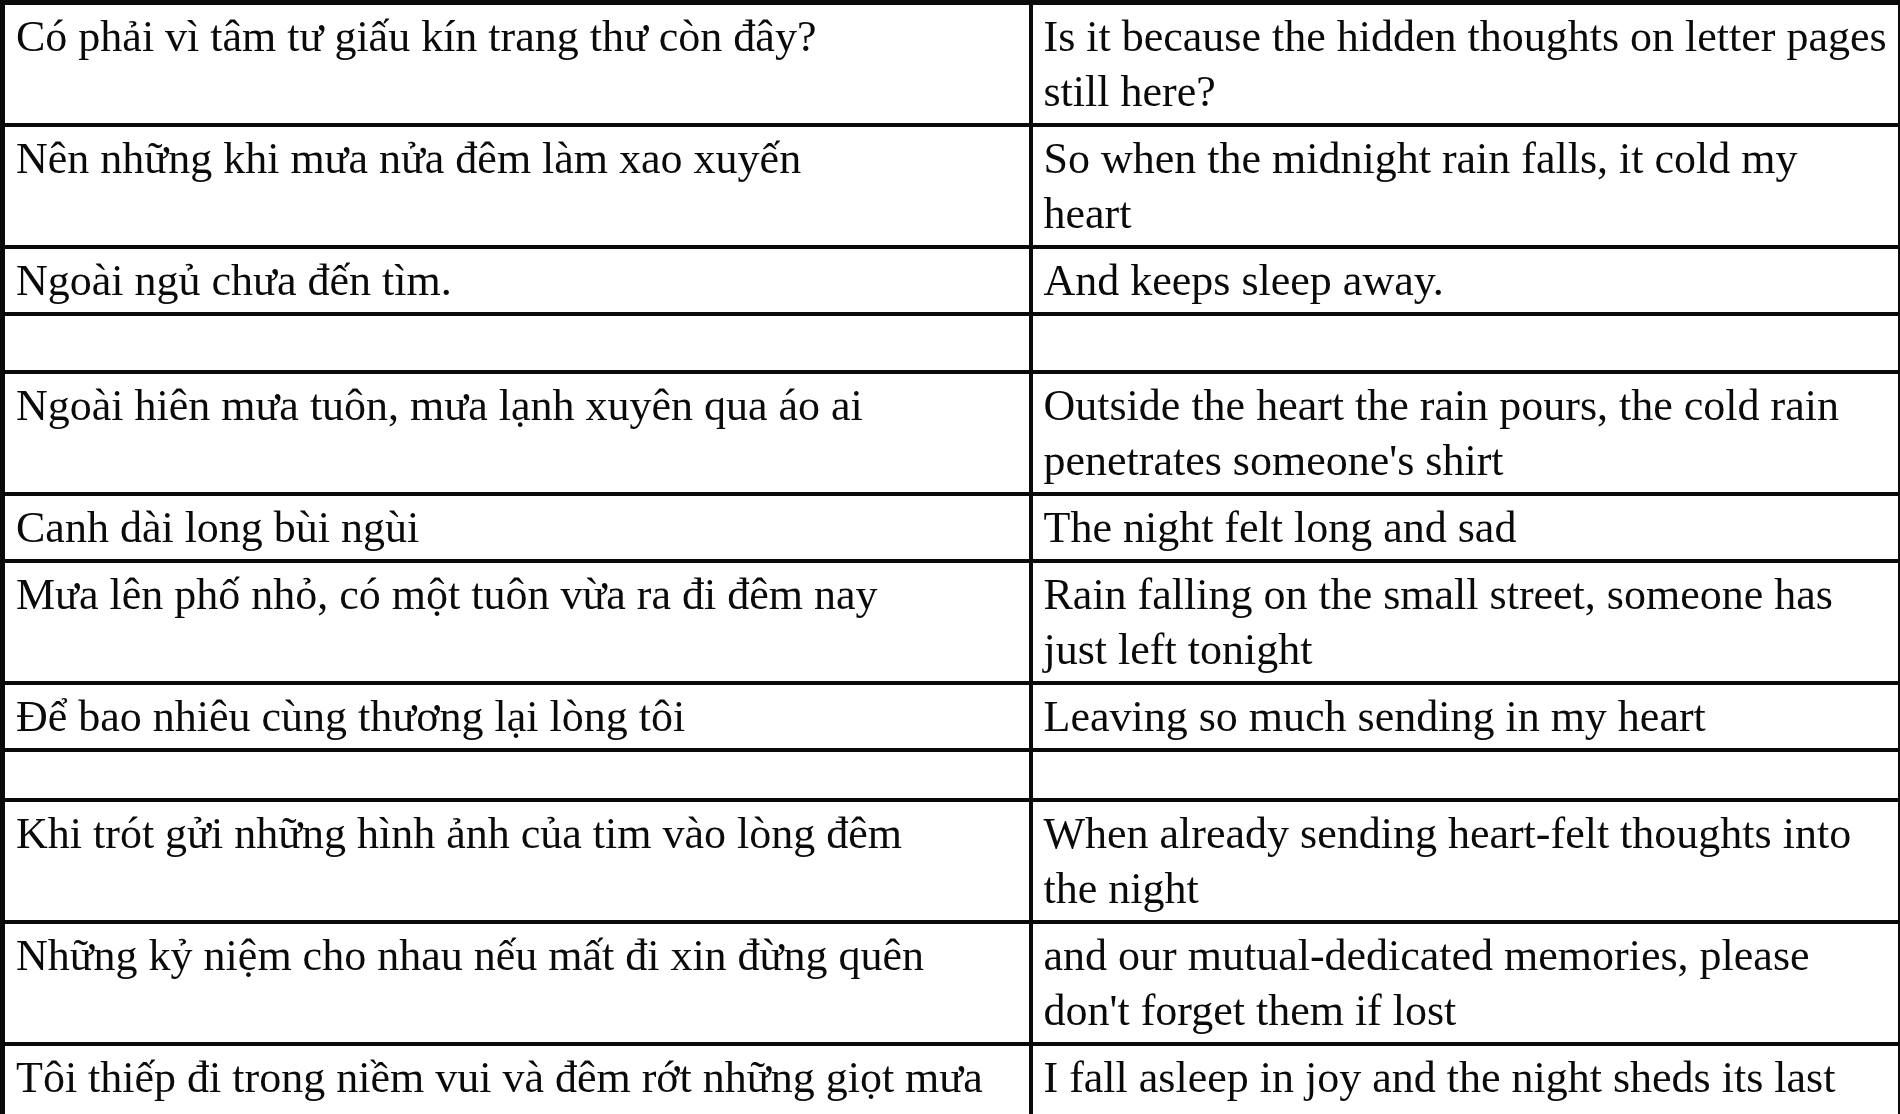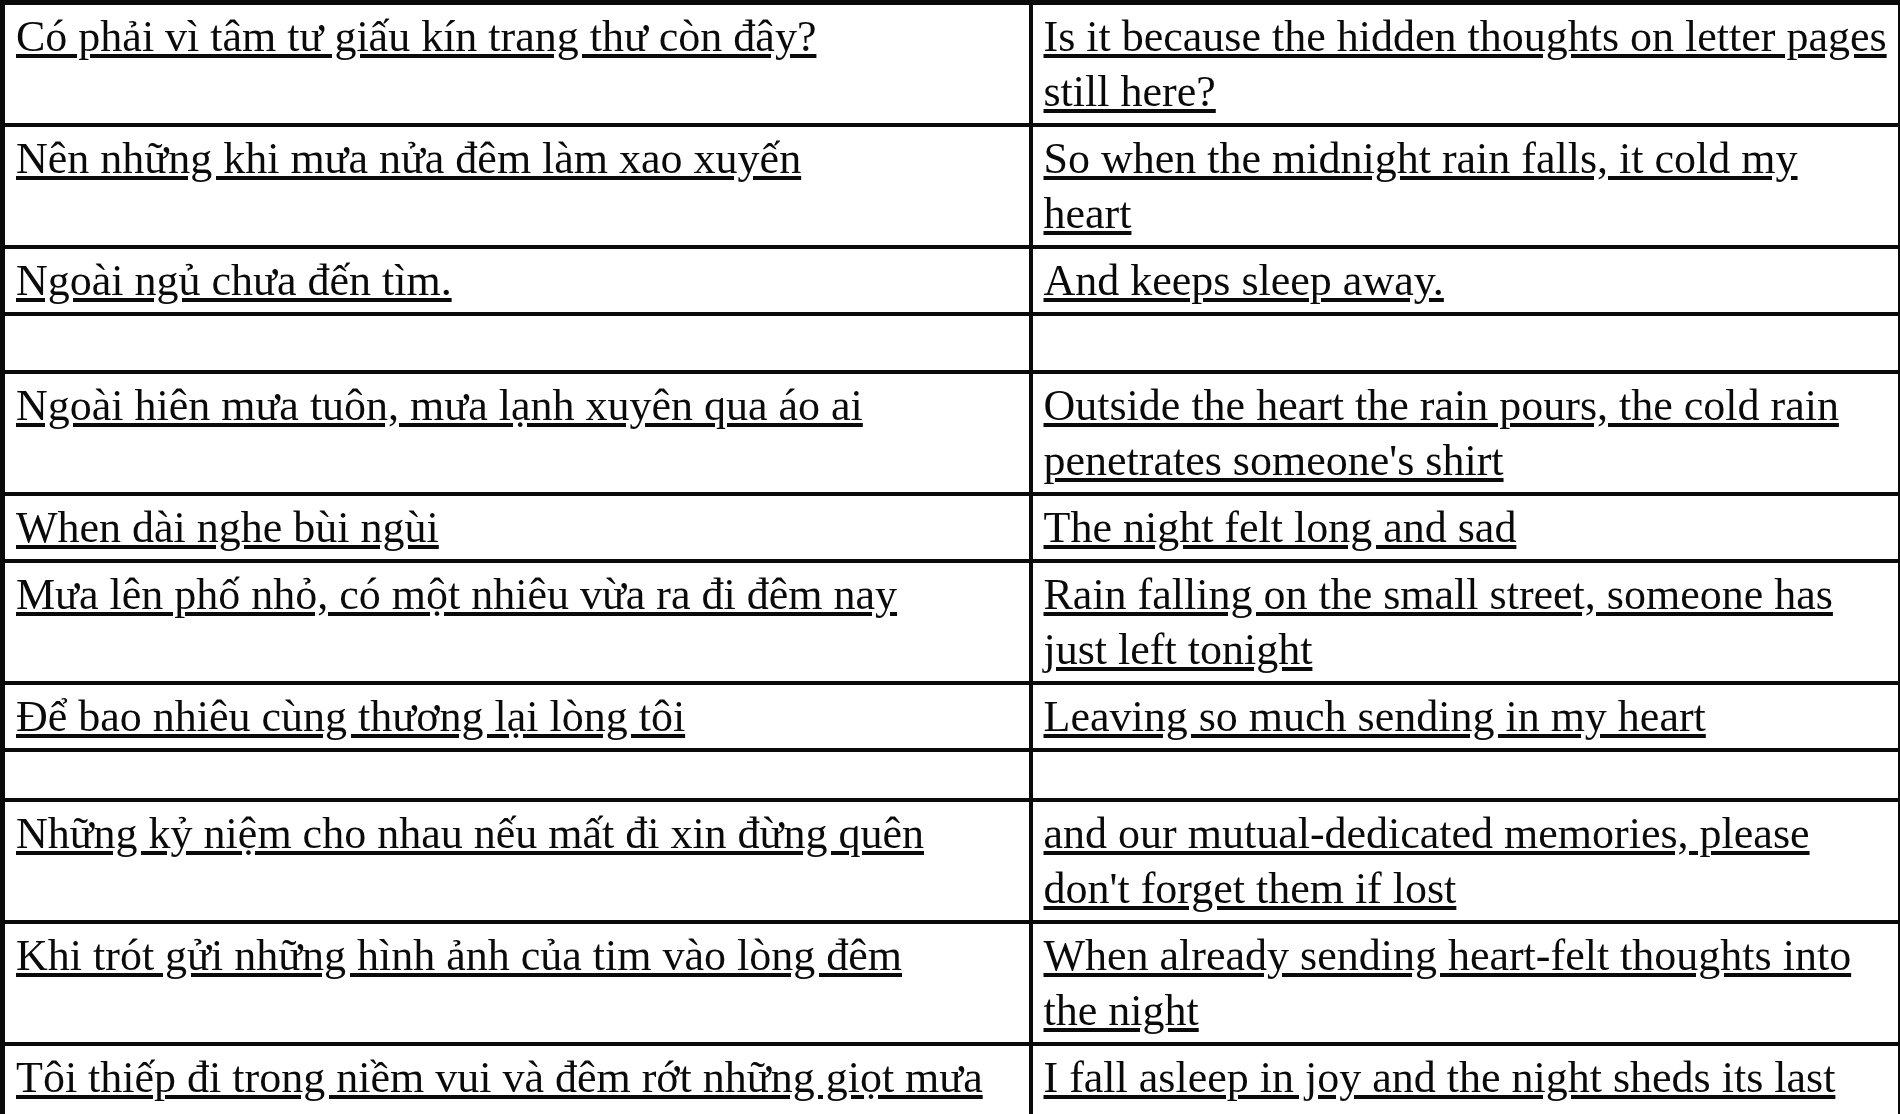--- a/index.html
+++ b/index.html
@@ -25,21 +25,20 @@
     color: #0a0a0a;
   }
   table.lyrics-table col.col-vi { width: 1028px; }
   table.lyrics-table col.col-en { width: 870px; }
   table.lyrics-table td {
     border: 4px solid #0a0a0a;
     vertical-align: top;
     padding: 4px 6px 4px 11px;
     overflow: hidden;
     word-wrap: break-word;
-    text-decoration: underline;
   }
   
   tr:nth-child(1)  { height: 106px; }
   tr:nth-child(2)  { height: 66px;  }
   tr:nth-child(3)  { height: 58px;  }
   tr:nth-child(4)  { height: 58px;  }
   tr:nth-child(5)  { height: 112px; }
   tr:nth-child(6)  { height: 52px;  }
   tr:nth-child(7)  { height: 111px; }
   tr:nth-child(8)  { height: 64px;  }
@@ -72,42 +71,42 @@
     </tr>
     <tr>
       <td></td>
       <td></td>
     </tr>
     <tr>
       <td>Ngoài hiên mưa tuôn, mưa lạnh xuyên qua áo ai</td>
       <td>Outside the heart the rain pours, the cold rain penetrates someone's shirt</td>
     </tr>
     <tr>
-      <td>When dài nghe bùi ngùi</td>
+      <td>Canh dài long bùi ngùi</td>
       <td>The night felt long and sad</td>
     </tr>
     <tr>
-      <td>Mưa lên phố nhỏ, có một nhiêu vừa ra đi đêm nay</td>
+      <td>Mưa lên phố nhỏ, có một tuôn vừa ra đi đêm nay</td>
       <td>Rain falling on the small street, someone has just left tonight</td>
     </tr>
     <tr>
       <td>Để bao nhiêu cùng thương lại lòng tôi</td>
       <td>Leaving so much sending in my heart</td>
     </tr>
     <tr>
       <td></td>
       <td></td>
     </tr>
     <tr>
+      <td>Khi trót gửi những hình ảnh của tim vào lòng đêm</td>
+      <td>When already sending heart-felt thoughts into the night</td>
+    </tr>
+    <tr>
       <td>Những kỷ niệm cho nhau nếu mất đi xin đừng quên</td>
       <td>and our mutual-dedicated memories, please don't forget them if lost</td>
-    </tr>
-    <tr>
-      <td>Khi trót gửi những hình ảnh của tim vào lòng đêm</td>
-      <td>When already sending heart-felt thoughts into the night</td>
     </tr>
     <tr>
       <td>Tôi thiếp đi trong niềm vui và đêm rớt những giọt mưa cuối cùng</td>
       <td>I fall asleep in joy and the night sheds its last drops of rain.</td>
     </tr>
 
   </tbody>
 </table>
 
 </body></html>

